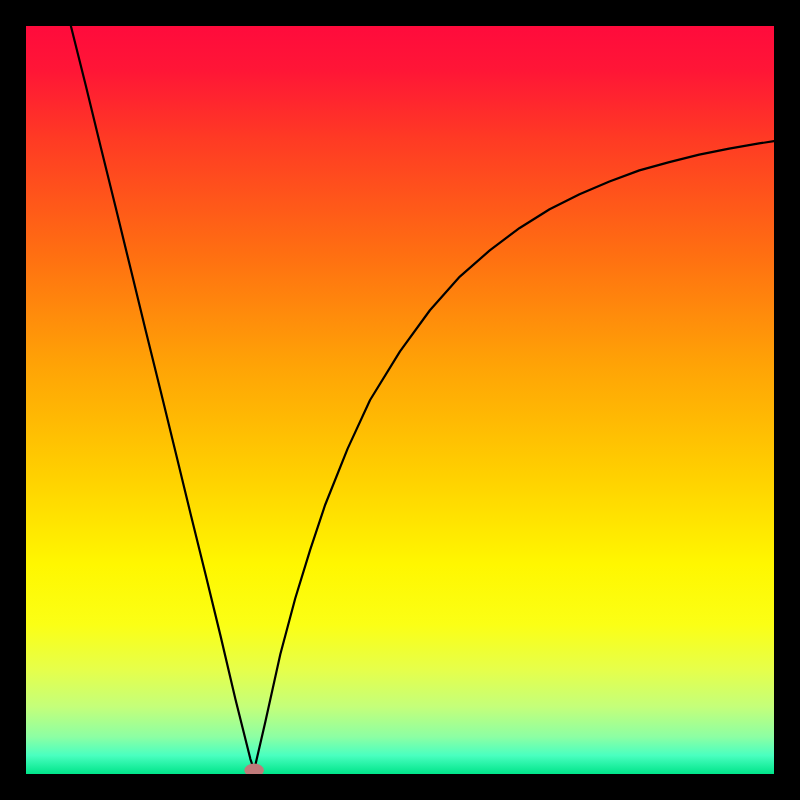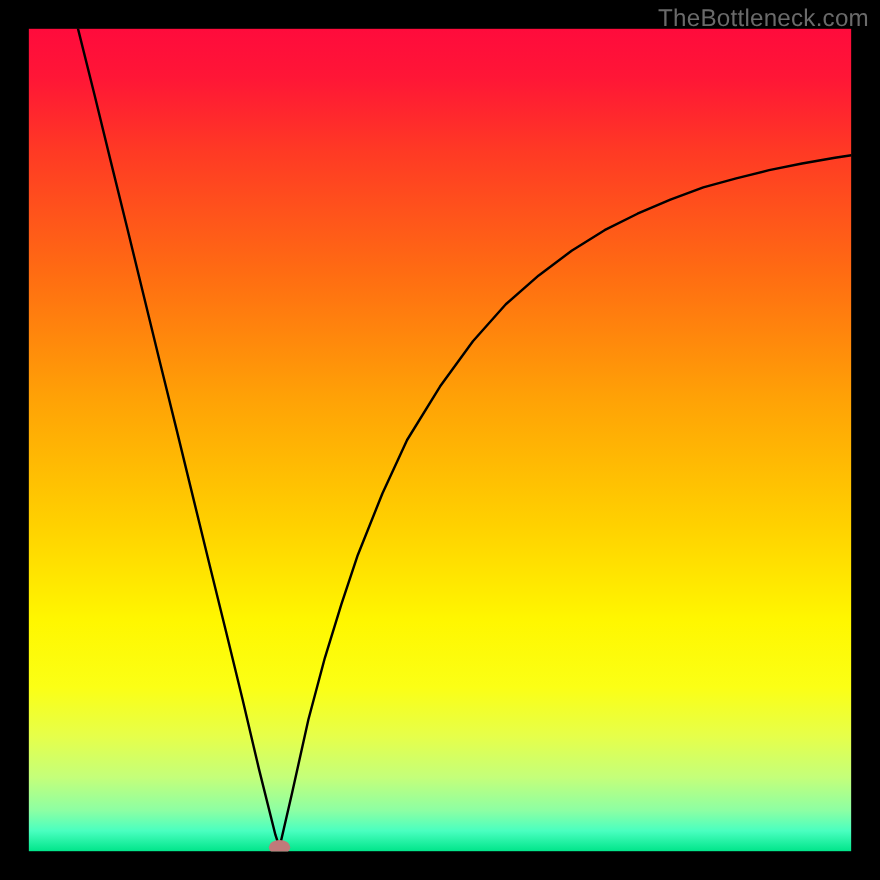--- a/index.html
+++ b/index.html
@@ -35,21 +35,20 @@
     height: 748px;
   }
   svg {
     display: block;
   }
 </style>
 </head>
 <body>
 <div class="frame">
 
-  <div class="watermark">TheBottleneck.com</div>
 
   <div class="plot">
     <svg id="chart-svg" width="748" height="748" viewBox="0 0 748 748">
         <defs>
           <linearGradient id="bg-grad" x1="0" y1="0" x2="0" y2="1">
             <stop offset="0%" stop-color="#ff0b3c"></stop>
             <stop offset="6%" stop-color="#ff1636"></stop>
             <stop offset="15%" stop-color="#ff3a24"></stop>
             <stop offset="30%" stop-color="#ff6d12"></stop>
             <stop offset="45%" stop-color="#ffa206"></stop>

